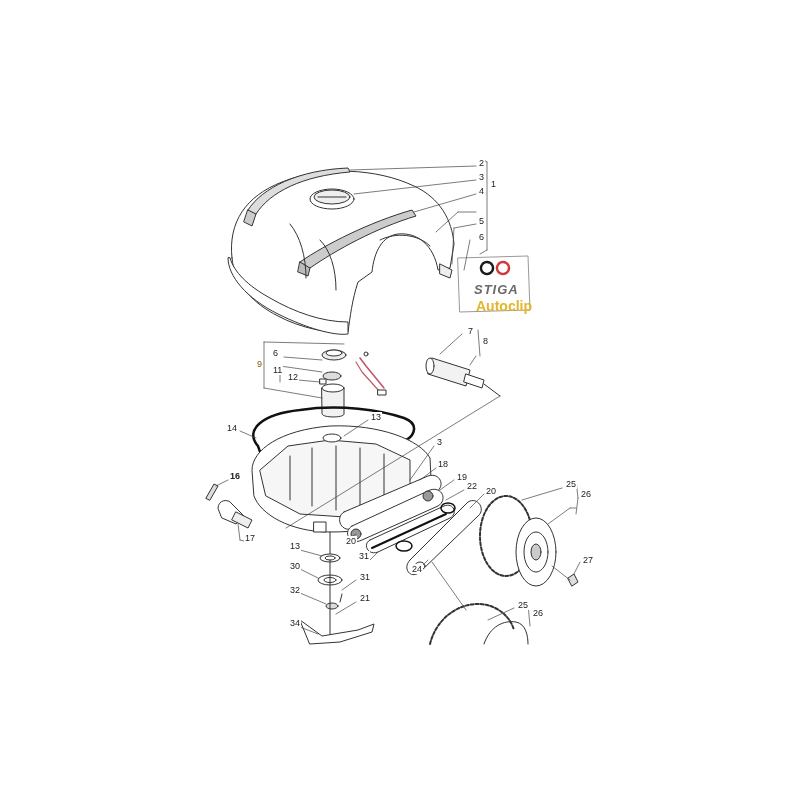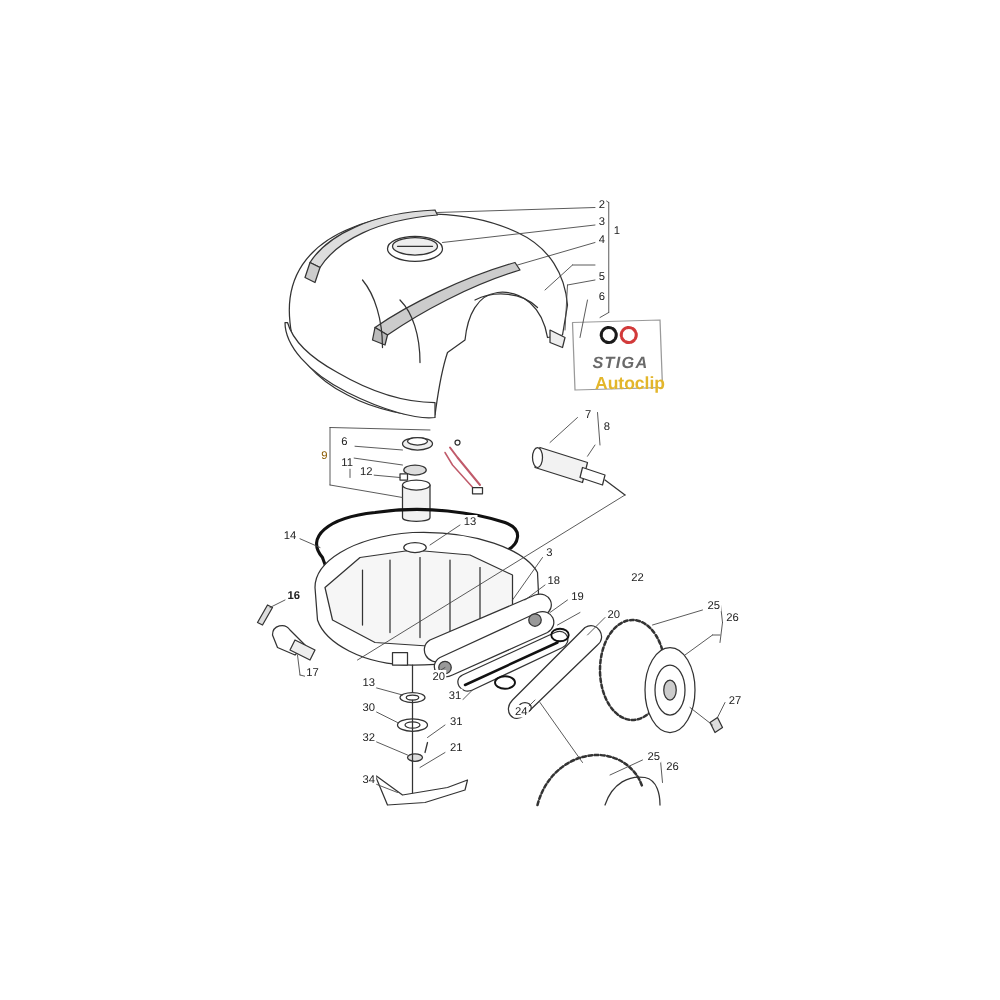--- a/index.html
+++ b/index.html
@@ -186,21 +186,21 @@
       <span class="lbl" style="left: 272px; top: 348px;">6</span>
       <span class="lbl" style="left: 272px; top: 365px;">11</span>
       <span class="lbl" style="left: 287px; top: 372px;">12</span>
       <span class="lbl" style="left: 370px; top: 412px;">13</span>
       <span class="lbl" style="left: 226px; top: 423px;">14</span>
       <span class="lbl" style="left: 436px; top: 437px;">3</span>
       <span class="lbl" style="left: 229px; top: 471px; font-weight: bold;">16</span>
       <span class="lbl" style="left: 244px; top: 533px;">17</span>
       <span class="lbl" style="left: 437px; top: 459px;">18</span>
       <span class="lbl" style="left: 456px; top: 472px;">19</span>
-      <span class="lbl" style="left: 466px; top: 457px; margin-left: 38px;">22</span>
+      <span class="lbl" style="left: 466px; top: 481px;">22</span>
       <span class="lbl" style="left: 485px; top: 486px;">20</span>
       <span class="lbl" style="left: 345px; top: 536px;">20</span>
       <span class="lbl" style="left: 358px; top: 551px;">31</span>
       <span class="lbl" style="left: 411px; top: 564px;">24</span>
       <span class="lbl" style="left: 565px; top: 479px;">25</span>
       <span class="lbl" style="left: 580px; top: 489px;">26</span>
       <span class="lbl" style="left: 582px; top: 555px;">27</span>
       <span class="lbl" style="left: 289px; top: 541px;">13</span>
       <span class="lbl" style="left: 289px; top: 561px;">30</span>
       <span class="lbl" style="left: 359px; top: 572px;">31</span>

